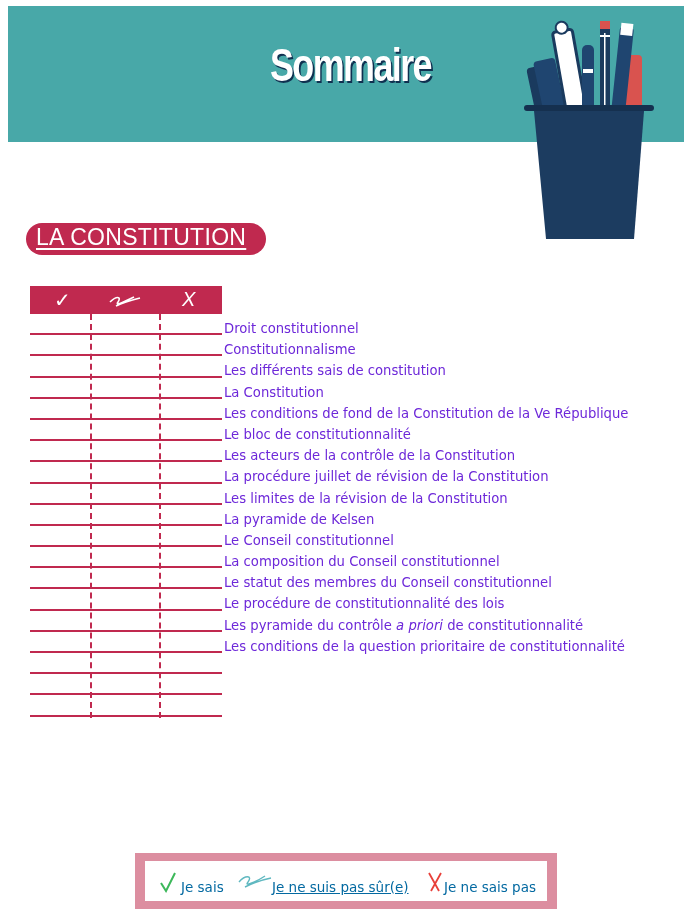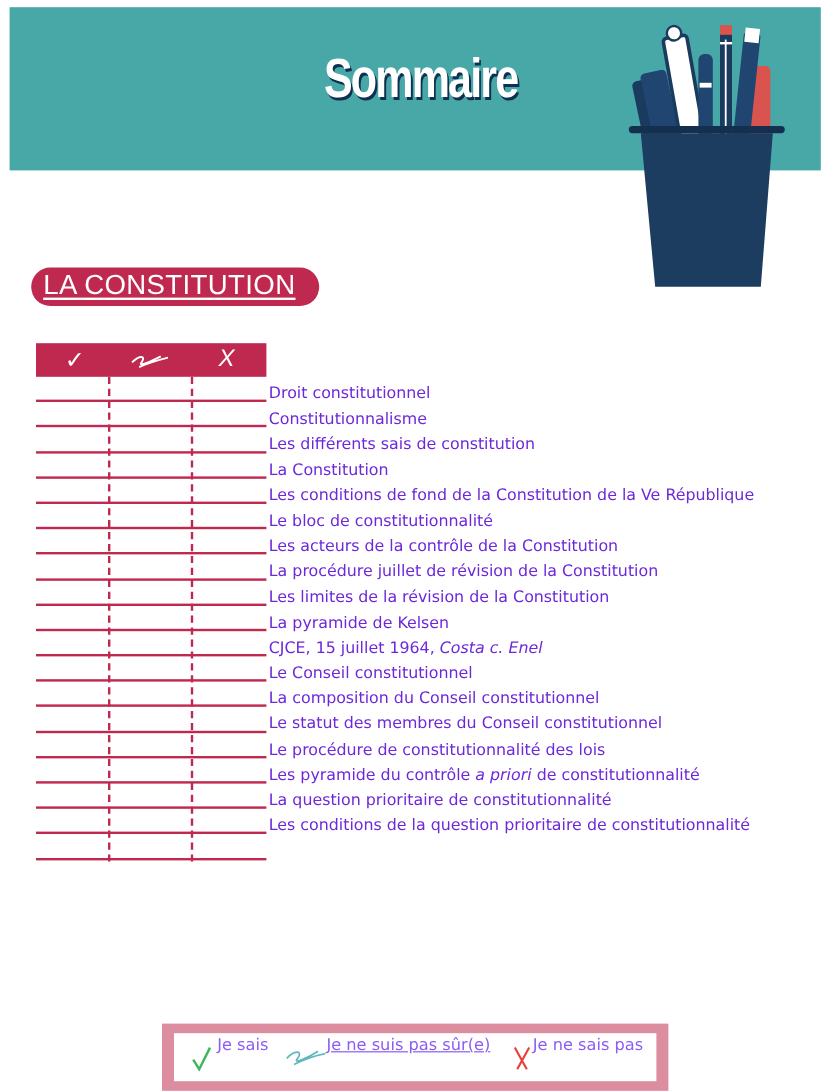--- a/index.html
+++ b/index.html
@@ -12,21 +12,21 @@
   .header-bar { position: absolute; left: 30px; top: 286px; width: 192px; height: 28px; background: #c0294f; }
   .header-bar .h { position: absolute; top: 2px; color: #ffffff; font-size: 20px; }
   .grid { position: absolute; left: 30px; top: 314px; width: 192px; }
   .row { position: relative; height: 21.2px; border-bottom: 2px solid #c0294f; box-sizing: border-box; }
   .vdash { position: absolute; top: 314px; width: 0; border-left: 2px dashed #c0294f; height: 404px; }
   .items { position: absolute; left: 224px; top: 318px; }
   .item { height: 21.2px; line-height: 21px; font-size: 13.2px; color: #6d28d9; white-space: nowrap; }
   .item i { font-style: italic; }
   .legend { position: absolute; left: 135px; top: 853px; width: 422px; height: 56px; background: #dc8ea0; }
   .legend-inner { position: absolute; left: 10px; top: 8px; width: 402px; height: 40px; background: #ffffff; }
-  .leg { position: absolute; top: 2px; font-size: 13.5px; color: #8b5cf6; text-align: right; }
+  .leg { position: absolute; top: 18px; font-size: 13.5px; color: #0369a1; text-align: right; }
 </style>
 </head>
 <body>
 
 <div class="banner"></div>
 <div class="title">Sommaire</div>
 
 <svg class="pencup" viewBox="0 0 140 230">
   <g transform="rotate(-12 25 70)">
       <rect x="10" y="50" width="26" height="60" rx="4" fill="#1a3a5e"></rect>
@@ -92,27 +92,25 @@
   <div class="item"><span>Droit constitutionnel</span></div>
   <div class="item"><span>Constitutionnalisme</span></div>
   <div class="item"><span>Les différents sais de constitution</span></div>
   <div class="item"><span>La Constitution</span></div>
   <div class="item"><span>Les conditions de fond de la Constitution de la Ve République</span></div>
   <div class="item"><span>Le bloc de constitutionnalité</span></div>
   <div class="item"><span>Les acteurs de la contrôle de la Constitution</span></div>
   <div class="item"><span>La procédure juillet de révision de la Constitution</span></div>
   <div class="item"><span>Les limites de la révision de la Constitution</span></div>
   <div class="item"><span>La pyramide de Kelsen</span></div>
-  <div class="item"><span>CJCE, 15 juillet 1964, </span><i>Costa c. Enel</i></div>
   <div class="item"><span>Le Conseil constitutionnel</span></div>
   <div class="item"><span>La composition du Conseil constitutionnel</span></div>
   <div class="item"><span>Le statut des membres du Conseil constitutionnel</span></div>
   <div class="item"><span>Le procédure de constitutionnalité des lois</span></div>
   <div class="item"><span>Les pyramide du contrôle </span><i>a priori</i><span> de constitutionnalité</span></div>
-  <div class="item"><span>La question prioritaire de constitutionnalité</span></div>
   <div class="item"><span>Les conditions de la question prioritaire de constitutionnalité</span></div>
 </div>
 
 <div class="legend">
   <div class="legend-inner">
     <svg style="position:absolute;left:14px;top:10px;" width="18" height="22" viewBox="0 0 18 22">
         <path d="M2 12 L7 20 L16 2" stroke="#3cb85a" stroke-width="2" fill="none"></path>
       </svg>
     <span class="leg" style="left:36px;">Je sais</span>
     <svg style="position:absolute;left:92px;top:12px;" width="36" height="16" viewBox="0 0 36 16">

